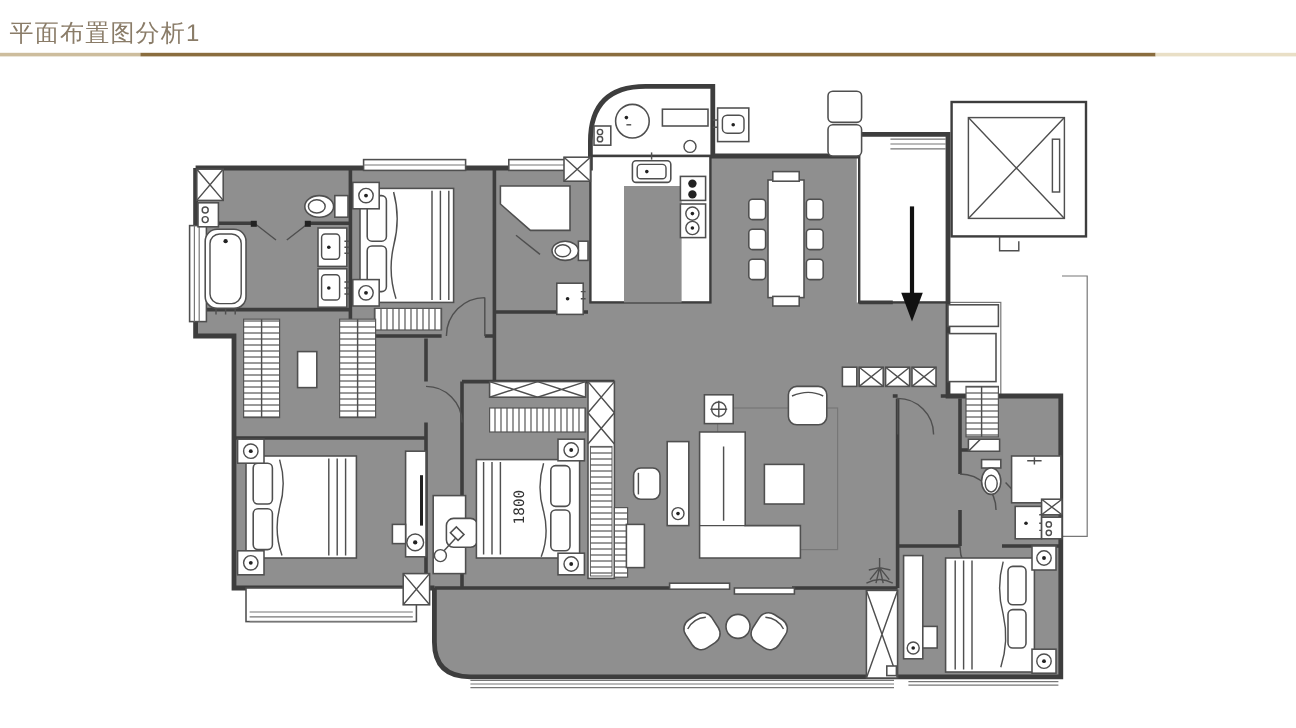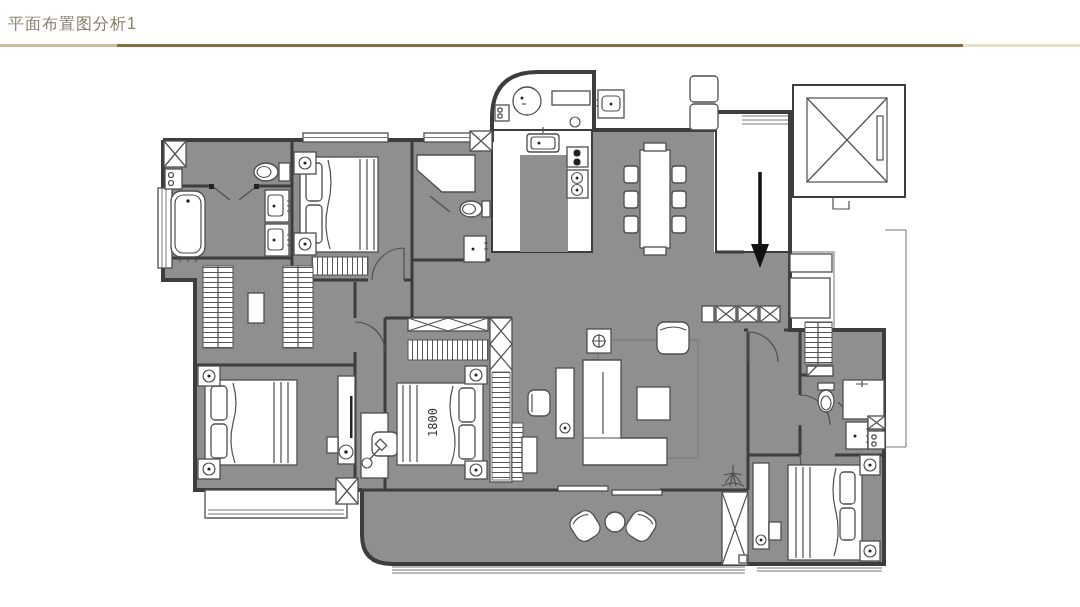--- a/index.html
+++ b/index.html
@@ -1,21 +1,21 @@
 <!DOCTYPE html>
 <html style="--title-text: #8a7c68; --divider-light: #cdbd9d; --divider-dark: #8a6d3e; --divider-light2: #e9dfc6; --floor-fill: #8f8f8f; --wall-stroke: #3d3d3d; --line-color: #4f4f4f; --arrow-color: #111111; --background: #ffffff;"><head>
 <meta charset="utf-8">
 <style>
   html,body{margin:0;padding:0;}
   body{
     width:1080px;height:607px;position:relative;background:#fff;
     font-family:"Liberation Sans","DejaVu Sans",sans-serif;overflow:hidden;
   }
   .title{
-    position:absolute;left:8px;top:14px;font-size:16px;
+    position:absolute;left:8px;top:14px;font-size:20px;
     color:var(--title-text,#8a7c68);letter-spacing:1px;
   }
   .divider{position:absolute;top:44px;height:3px;}
   .seg1{left:0;width:117px;background:var(--divider-light,#cdbd9d);}
   .seg2{left:117px;width:846px;background:var(--divider-dark,#8a6d3e);}
   .seg3{left:963px;width:117px;background:var(--divider-light2,#e9dfc6);}
   svg.plan{position:absolute;left:0;top:0;}
   .floor{fill:var(--floor-fill,#8f8f8f);stroke:none;}
   .room{fill:#ffffff;stroke:var(--wall-stroke,#3d3d3d);stroke-width:2;}
   .wall{fill:none;stroke:var(--wall-stroke,#3d3d3d);stroke-width:4;}

